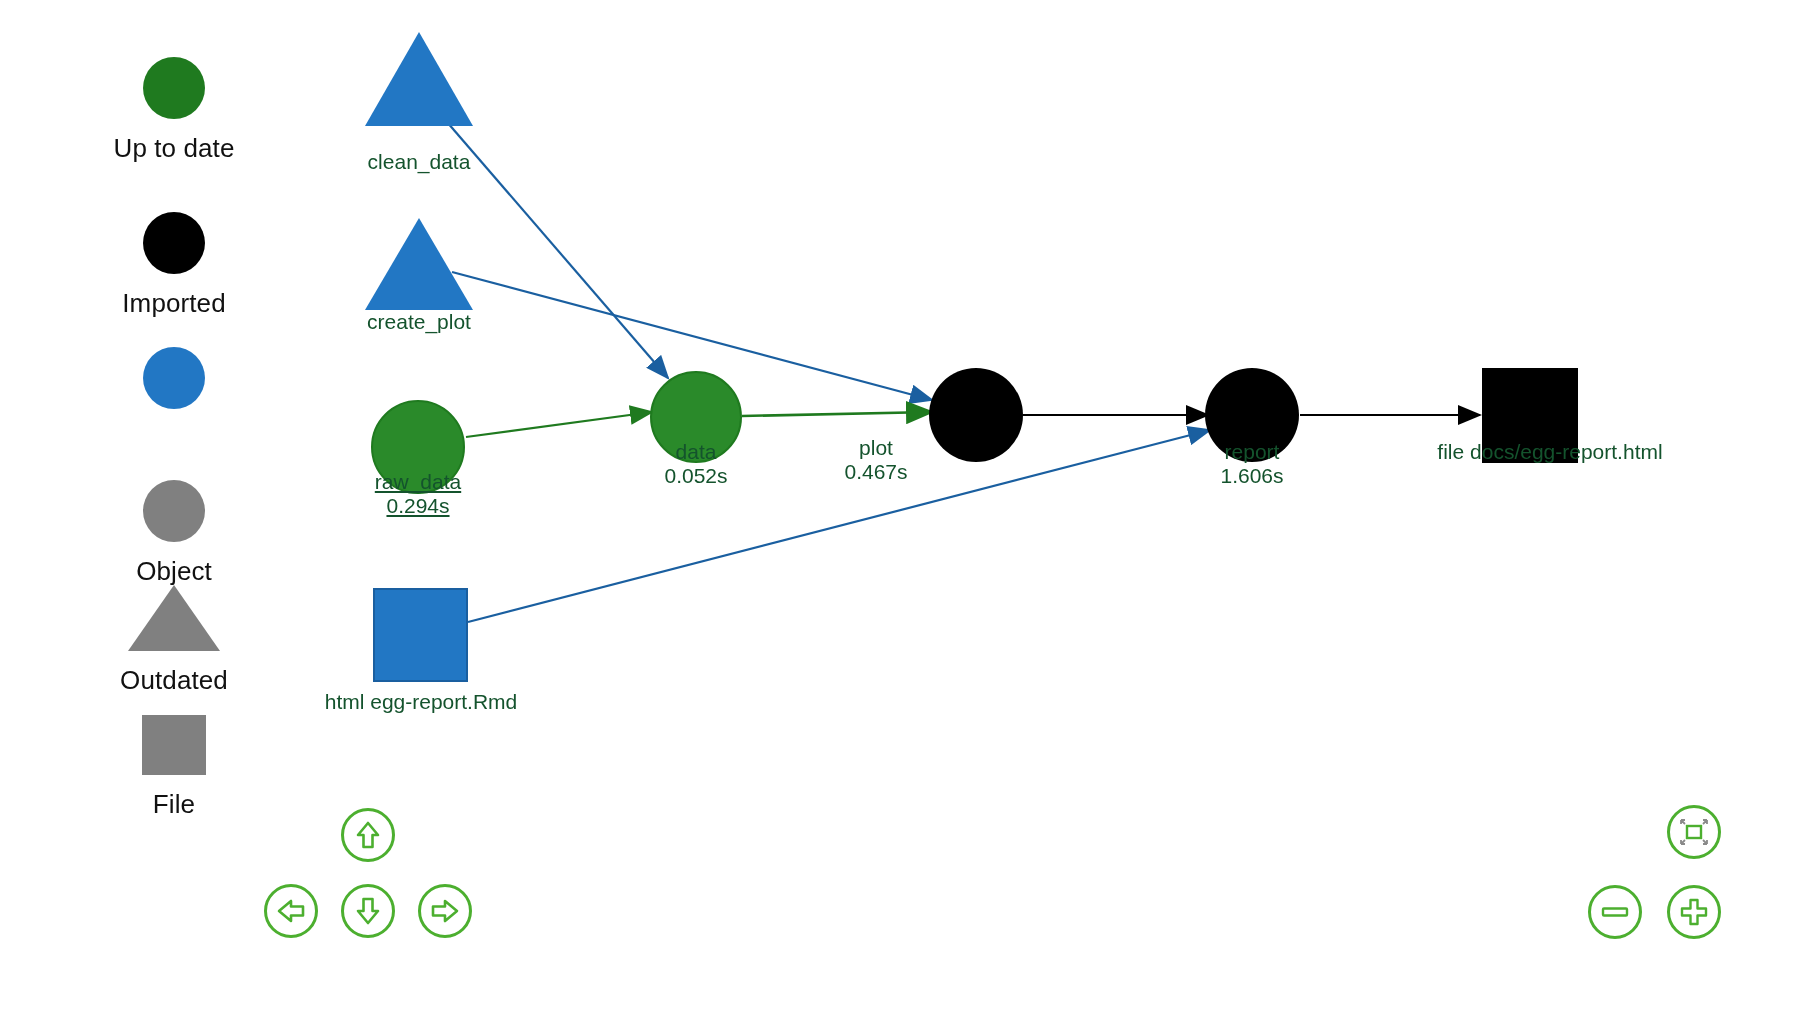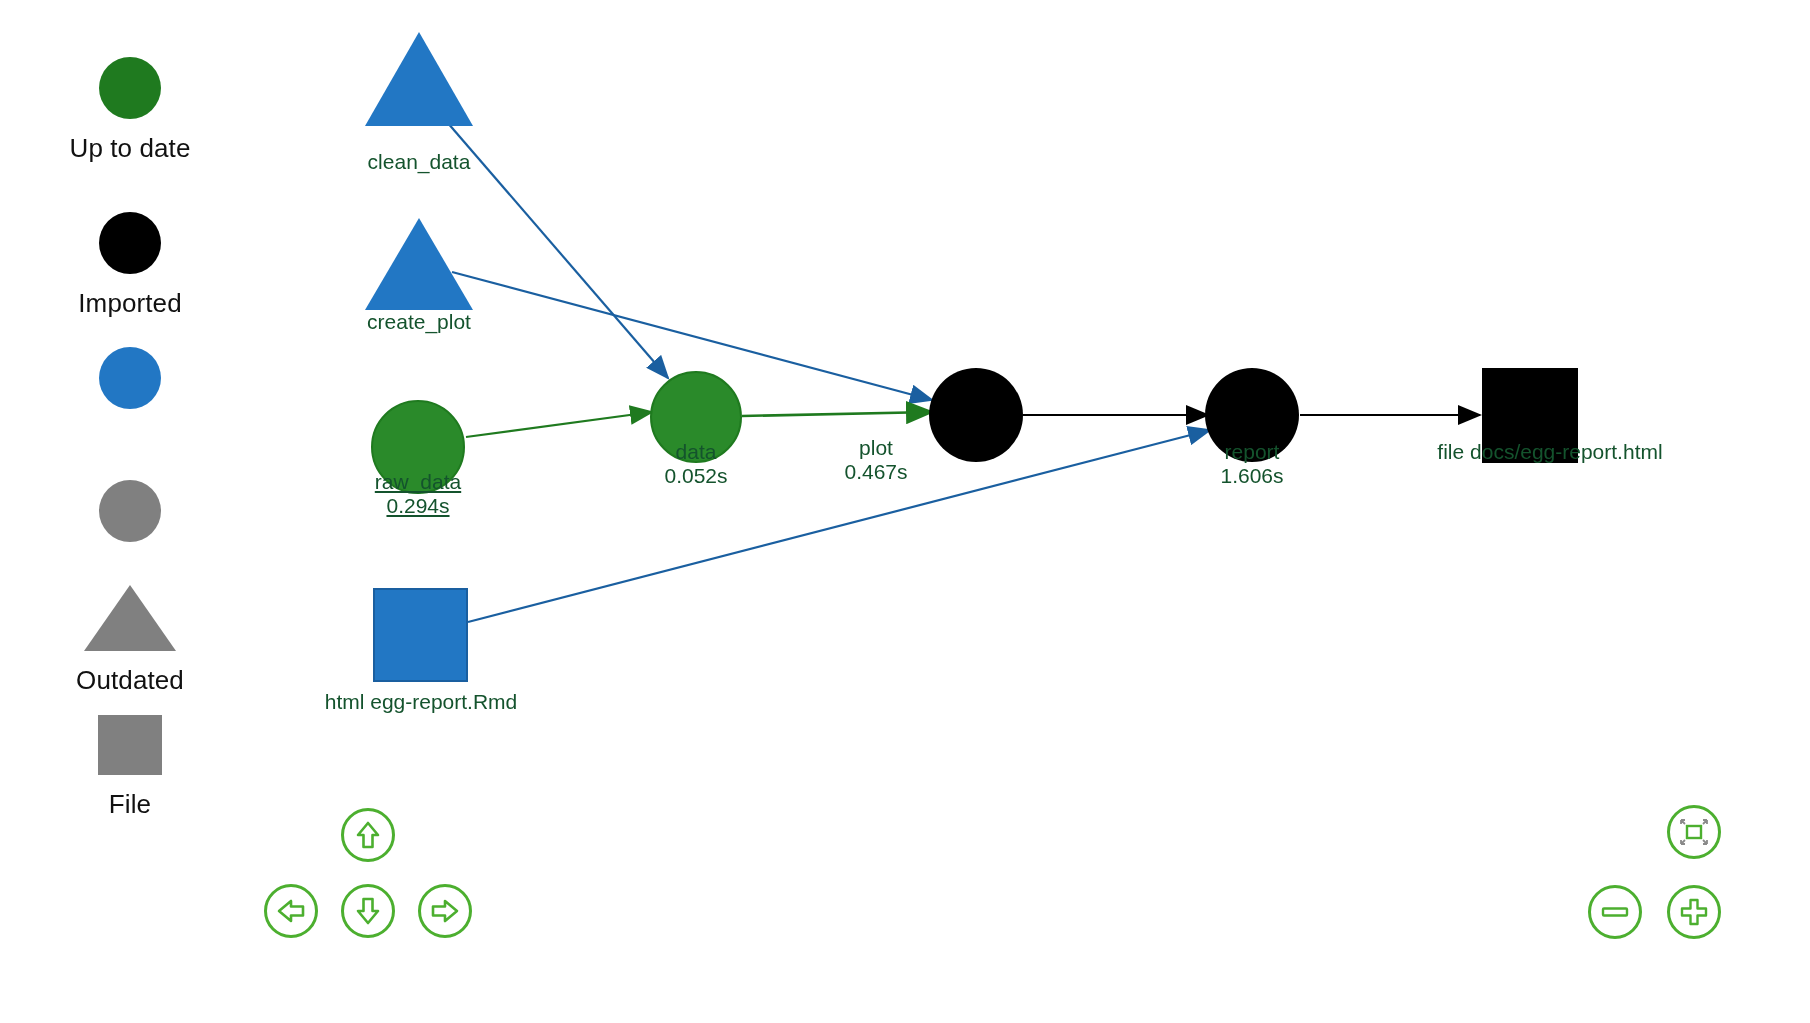--- a/index.html
+++ b/index.html
@@ -6,21 +6,21 @@
   html,body{margin:0;padding:0;background:#ffffff;}
   body{width:1810px;height:1023px;position:relative;overflow:hidden;
        font-family:"Liberation Sans","DejaVu Sans",sans-serif;}
 
   #canvas{position:absolute;left:0;top:0;width:1810px;height:1023px;}
 
   .svg-layer{position:absolute;left:0;top:0;width:1810px;height:1023px;}
 
   
   .legend{position:absolute;left:0;top:0;width:260px;height:1023px;}
-  .legend-item{position:absolute;left:0;width:260px;text-align:center;}
+  .legend-item{position:absolute;left:0;width:260px;text-align:center;padding-left:44px;}
   .legend-glyph{margin:0 auto;}
   .lg-circle{width:62px;height:62px;border-radius:50%;}
   .lg-tri{width:0;height:0;border-left:46px solid transparent;
           border-right:46px solid transparent;border-bottom:66px solid #808080;}
   .lg-square{width:64px;height:60px;}
   .legend-label{font-size:26px;color:#111111;margin-top:14px;letter-spacing:.1px;
                 white-space:nowrap;}
 
   
   .node{position:absolute;}
@@ -78,20 +78,21 @@
       <div class="legend-glyph lg-circle" style="background:#000000;"></div>
       <div class="legend-label">Imported</div>
     </div>
 
     <div class="legend-item" style="top:347px;">
       <div class="legend-glyph lg-circle" style="background:#2277c4;"></div>
     </div>
 
     <div class="legend-item" style="top:480px;">
       <div class="legend-glyph lg-circle" style="background:#808080;"></div>
+      <div class="legend-label">Object</div>
     </div>
 
     <div class="legend-item" style="top:585px;">
       <div class="legend-glyph lg-tri"></div>
       <div class="legend-label">Outdated</div>
     </div>
 
     <div class="legend-item" style="top:715px;">
       <div class="legend-glyph lg-square" style="background:#808080;"></div>
       <div class="legend-label">File</div>

